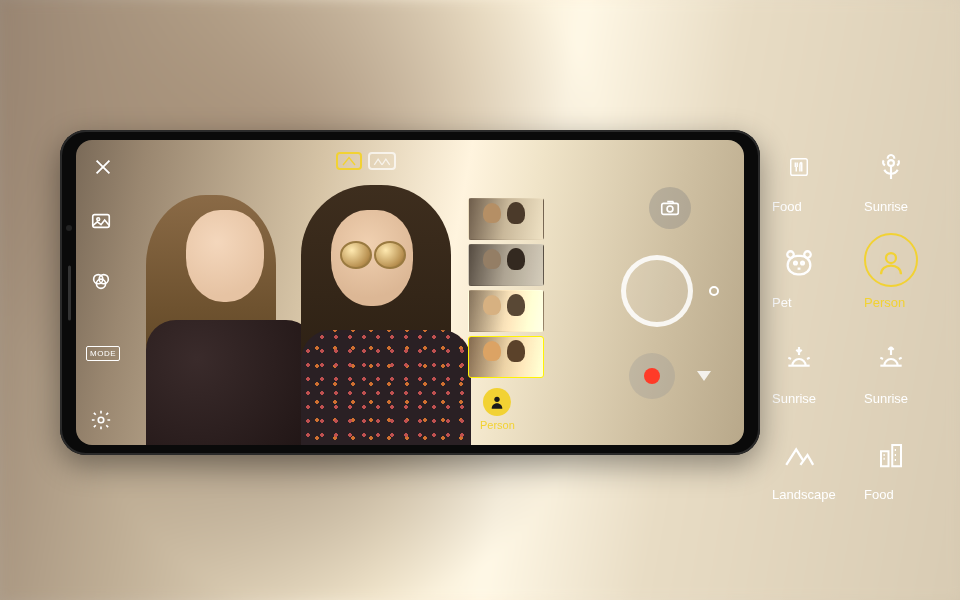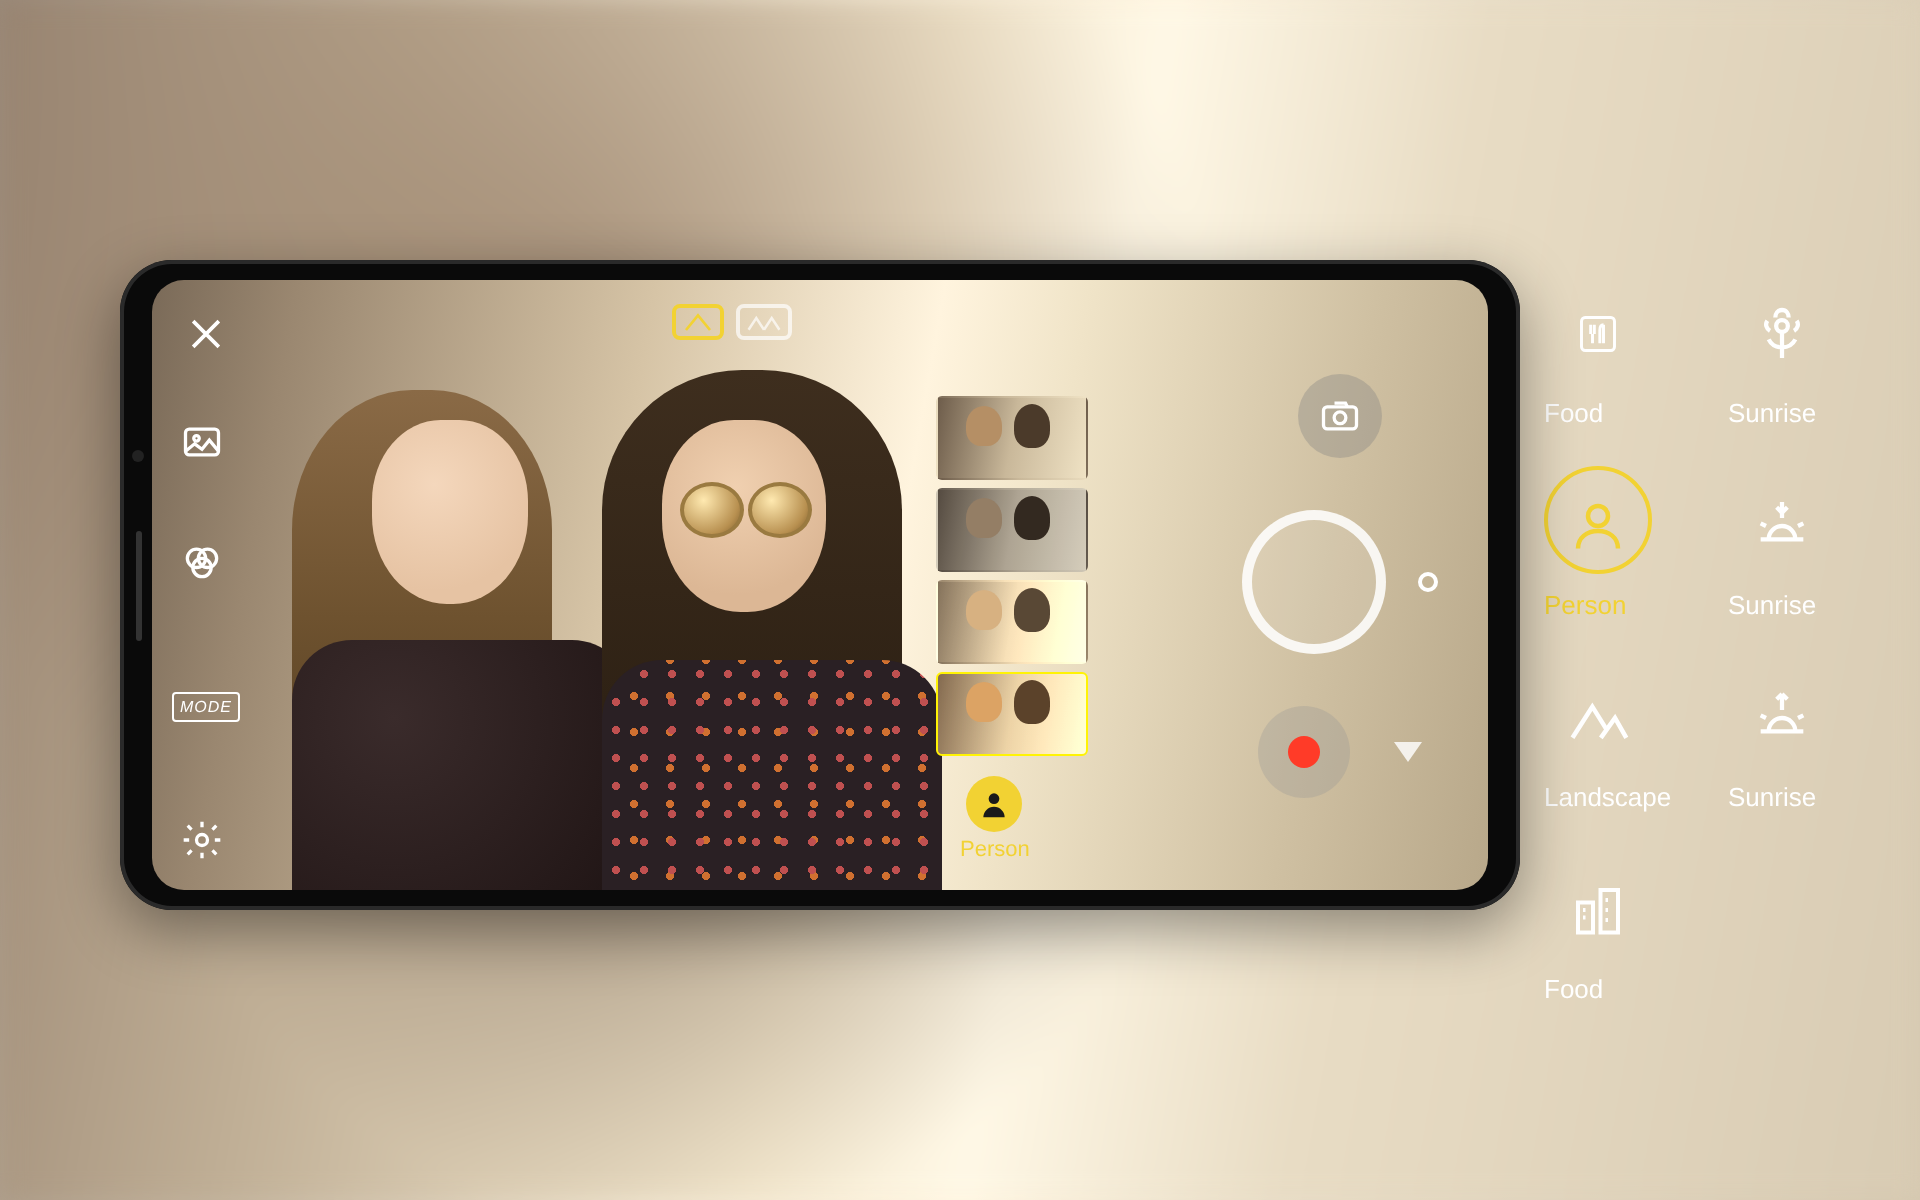--- a/index.html
+++ b/index.html
@@ -106,21 +106,21 @@
   }
   .p2-glasses::before, .p2-glasses::after {
     content:""; position:absolute; top:0; width:28px; height:24px;
     border-radius:50%; background: radial-gradient(circle at 35% 30%, #ffe9b0 0%, #b89050 70%, #7a5a2a 100%);
     border:2px solid #9a7a40;
   }
   .p2-glasses::before{ left:0; }
   .p2-glasses::after{ right:0; }
 
   
-  .cam-icon { position:absolute; color:#fff; display:flex; align-items:center; justify-content:flex-end;font-style:italic; }
+  .cam-icon { position:absolute; color:#fff; display:flex; align-items:center; justify-content:flex-end; }
   .ico { width:22px; height:22px; }
 
   .top-left-x { left:16px; top:16px; }
   .top-mid    { left:260px; top:12px; display:flex; gap:6px; }
   .frame-pill { border:2px solid; border-radius:4px; padding:1px 3px; display:flex; align-items:center; justify-content:center; }
   .frame-pill.active { border-color:#f2d233; color:#f2d233; }
   .frame-pill.inactive { border-color:#ffffffb0; color:#ffffffb0; }
 
   .left-gallery { left:14px; top:70px; }
   .left-filters { left:14px; top:130px; }
@@ -226,20 +226,35 @@
           <path d="M12 3c1.6 0 2.5 1.4 2.5 2.8M12 3c-1.6 0-2.5 1.4-2.5 2.8"></path>
           <path d="M17.5 7c.9 1.3.4 3-1 3.8M6.5 7c-.9 1.3-.4 3 1 3.8"></path>
           <path d="M12 11.5V21"></path>
           <path d="M12 17c-2 0-4-1-5-3M12 17c2 0 4-1 5-3"></path>
         </svg>
       </div>
     </div>
     <span>Sunrise</span>
   </div>
 
+  <div class="scene">
+    <div class="holder">
+      <div class="glyph">
+        <svg viewBox="0 0 24 24" width="34" height="34" fill="none" stroke="#fff" stroke-width="1.6">
+          <rect x="4" y="7" width="16" height="13" rx="7"></rect>
+          <circle cx="6" cy="6" r="2.3"></circle>
+            <circle cx="18" cy="6" r="2.3"></circle>
+          <circle cx="9.5" cy="12" r="1"></circle>
+            <circle cx="14.5" cy="12" r="1"></circle>
+          <path d="M11 16h2"></path>
+        </svg>
+      </div>
+    </div>
+    <span>Pet</span>
+  </div>
 
   <div class="scene active">
     <div class="holder">
       <div class="ring"></div>
       <div class="glyph">
         <svg viewBox="0 0 24 24" width="30" height="30" fill="none" stroke="#f2d233" stroke-width="1.8">
           <circle cx="12" cy="8" r="4"></circle>
           <path d="M4 21c0-4.4 3.6-7 8-7s8 2.6 8 7"></path>
         </svg>
       </div>
@@ -257,41 +272,41 @@
           <path d="M4 11l2 1M20 11l-2 1M12 9V7"></path>
         </svg>
       </div>
     </div>
     <span>Sunrise</span>
   </div>
 
   <div class="scene">
     <div class="holder">
       <div class="glyph">
-        <svg viewBox="0 0 24 24" width="34" height="34" fill="none" stroke="#fff" stroke-width="1.6">
-          <path d="M3 19L10 8l5 8"></path>
-          <path d="M13 19l5-7 4 7"></path>
-        </svg>
-      </div>
-    </div>
-    <span>Landscape</span>
-  </div>
-
-  <div class="scene">
-    <div class="holder">
-      <div class="glyph">
         <svg viewBox="0 0 24 24" width="32" height="32" fill="none" stroke="#fff" stroke-width="1.6">
           <path d="M4 17h16"></path>
           <path d="M7 17a5 5 0 0 1 10 0"></path>
           <path d="M12 9V3M12 3l-2 2M12 3l2 2"></path>
           <path d="M4 11l2 1M20 11l-2 1"></path>
         </svg>
       </div>
     </div>
     <span>Sunrise</span>
+  </div>
+
+  <div class="scene">
+    <div class="holder">
+      <div class="glyph">
+        <svg viewBox="0 0 24 24" width="34" height="34" fill="none" stroke="#fff" stroke-width="1.6">
+          <path d="M3 19L10 8l5 8"></path>
+          <path d="M13 19l5-7 4 7"></path>
+        </svg>
+      </div>
+    </div>
+    <span>Landscape</span>
   </div>
 
   <div class="scene">
     <div class="holder">
       <div class="glyph">
         <svg viewBox="0 0 24 24" width="30" height="30" fill="none" stroke="#fff" stroke-width="1.6">
           <rect x="4" y="9" width="6" height="12"></rect>
           <rect x="13" y="4" width="7" height="17"></rect>
           <path d="M15 8h1M18 8h0M15 12h1M18 12h0M15 16h1"></path>
           <path d="M6 12h1M6 15h1"></path>

